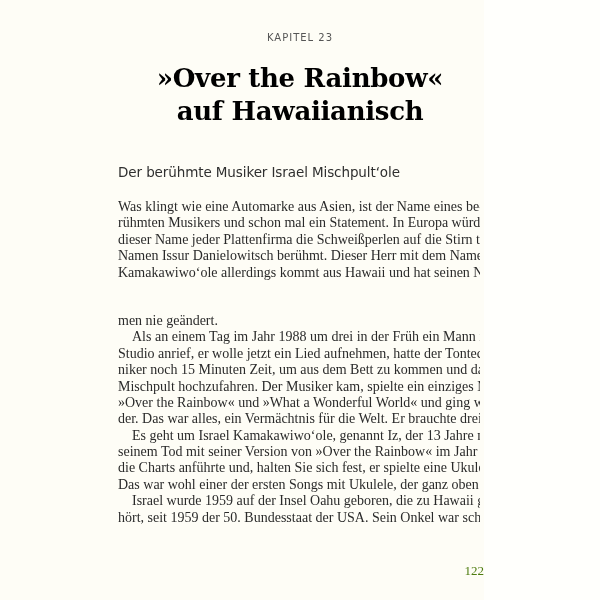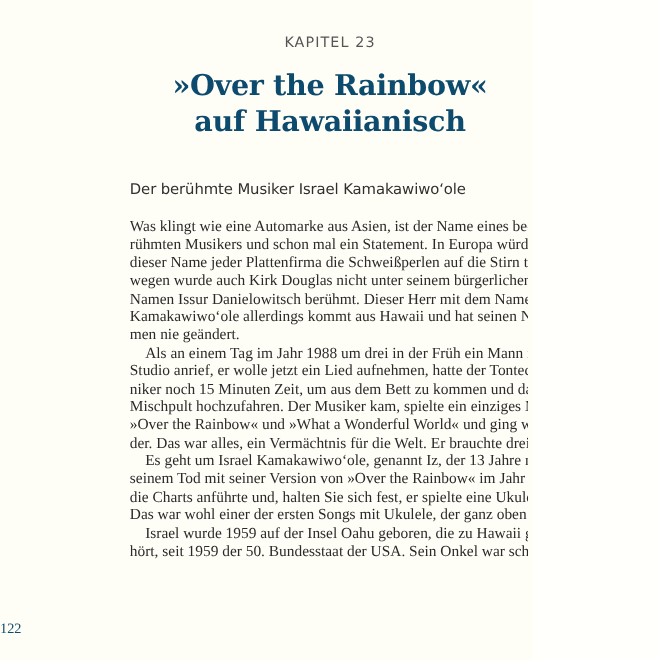--- a/index.html
+++ b/index.html
@@ -29,35 +29,35 @@
       height: 600px;
       background: #fffffc;
     }
     .chapter-label {
       position: absolute;
       left: 0;
       width: 600px;
       top: 32px;
       text-align: center;
       font-family: "DejaVu Sans", sans-serif;
-      font-size: 13px;
+      font-size: 10px;
       letter-spacing: 1px;
       color: #555555;
     }
     .title {
       position: absolute;
       left: 0;
       width: 600px;
       top: 62px;
       text-align: center;
       font-family: "DejaVu Serif", serif;
       font-weight: bold;
       font-size: 26px;
       line-height: 33px;
-      color: #0c4a6e;
+      color: #000000;
       letter-spacing: -0.3px;
     }
     .title span {
       display: block;
     }
     .subtitle {
       position: absolute;
       left: 118px;
       top: 164px;
       font-family: "DejaVu Sans", sans-serif;
@@ -78,55 +78,55 @@
     .line {
       display: block;
       height: 16.4px;
       white-space: nowrap;
       text-align: justify;
       text-align-last: justify;
       overflow: hidden;
     }
     .line.last {
       text-align-last: left;
+      margin-top: 32px;
     }
     .line.indent {
       text-indent: 14px;
     }
     .page-number {
       position: absolute;
       left: 0;
       width: 484px;
       top: 563px;
-      text-align: left;
+      text-align: right;
       font-family: "Liberation Serif", serif;
       font-size: 13px;
-      color: #0c4a6e;
+      color: #4d7c0f;
     }
   </style>
 </head>
 <body>
 
 <div class="page"></div>
 <div class="page-right-margin"></div>
 
 <div class="chapter-label">KAPITEL 23</div>
 
 <div class="title">
   <span>»Over the Rainbow«</span>
   <span>auf Hawaiianisch</span>
 </div>
 
-<div class="subtitle">Der berühmte Musiker Israel Kamakawiwo‘ole</div>
+<div class="subtitle">Der berühmte Musiker Israel Mischpult‘ole</div>
 
 <div class="body-text">
   <span class="line">Was klingt wie eine Automarke aus Asien, ist der Name eines be-</span>
   <span class="line">rühmten Musikers und schon mal ein Statement. In Europa würde</span>
   <span class="line">dieser Name jeder Plattenfirma die Schweißperlen auf die Stirn trei-</span>
-  <span class="line">wegen wurde auch Kirk Douglas nicht unter seinem bürgerlichen</span>
   <span class="line">Namen Issur Danielowitsch berühmt. Dieser Herr mit dem Namen</span>
   <span class="line">Kamakawiwo‘ole allerdings kommt aus Hawaii und hat seinen Na-</span>
   <span class="line last">men nie geändert.</span>
   <span class="line indent">Als an einem Tag im Jahr 1988 um drei in der Früh ein Mann im</span>
   <span class="line">Studio anrief, er wolle jetzt ein Lied aufnehmen, hatte der Tontech-</span>
   <span class="line">niker noch 15 Minuten Zeit, um aus dem Bett zu kommen und das</span>
   <span class="line">Mischpult hochzufahren. Der Musiker kam, spielte ein einziges Mal</span>
   <span class="line">»Over the Rainbow« und »What a Wonderful World« und ging wie-</span>
   <span class="line">der. Das war alles, ein Vermächtnis für die Welt. Er brauchte drei Mi-</span>
   <span class="line indent">Es geht um Israel Kamakawiwo‘ole, genannt Iz, der 13 Jahre nach</span>

